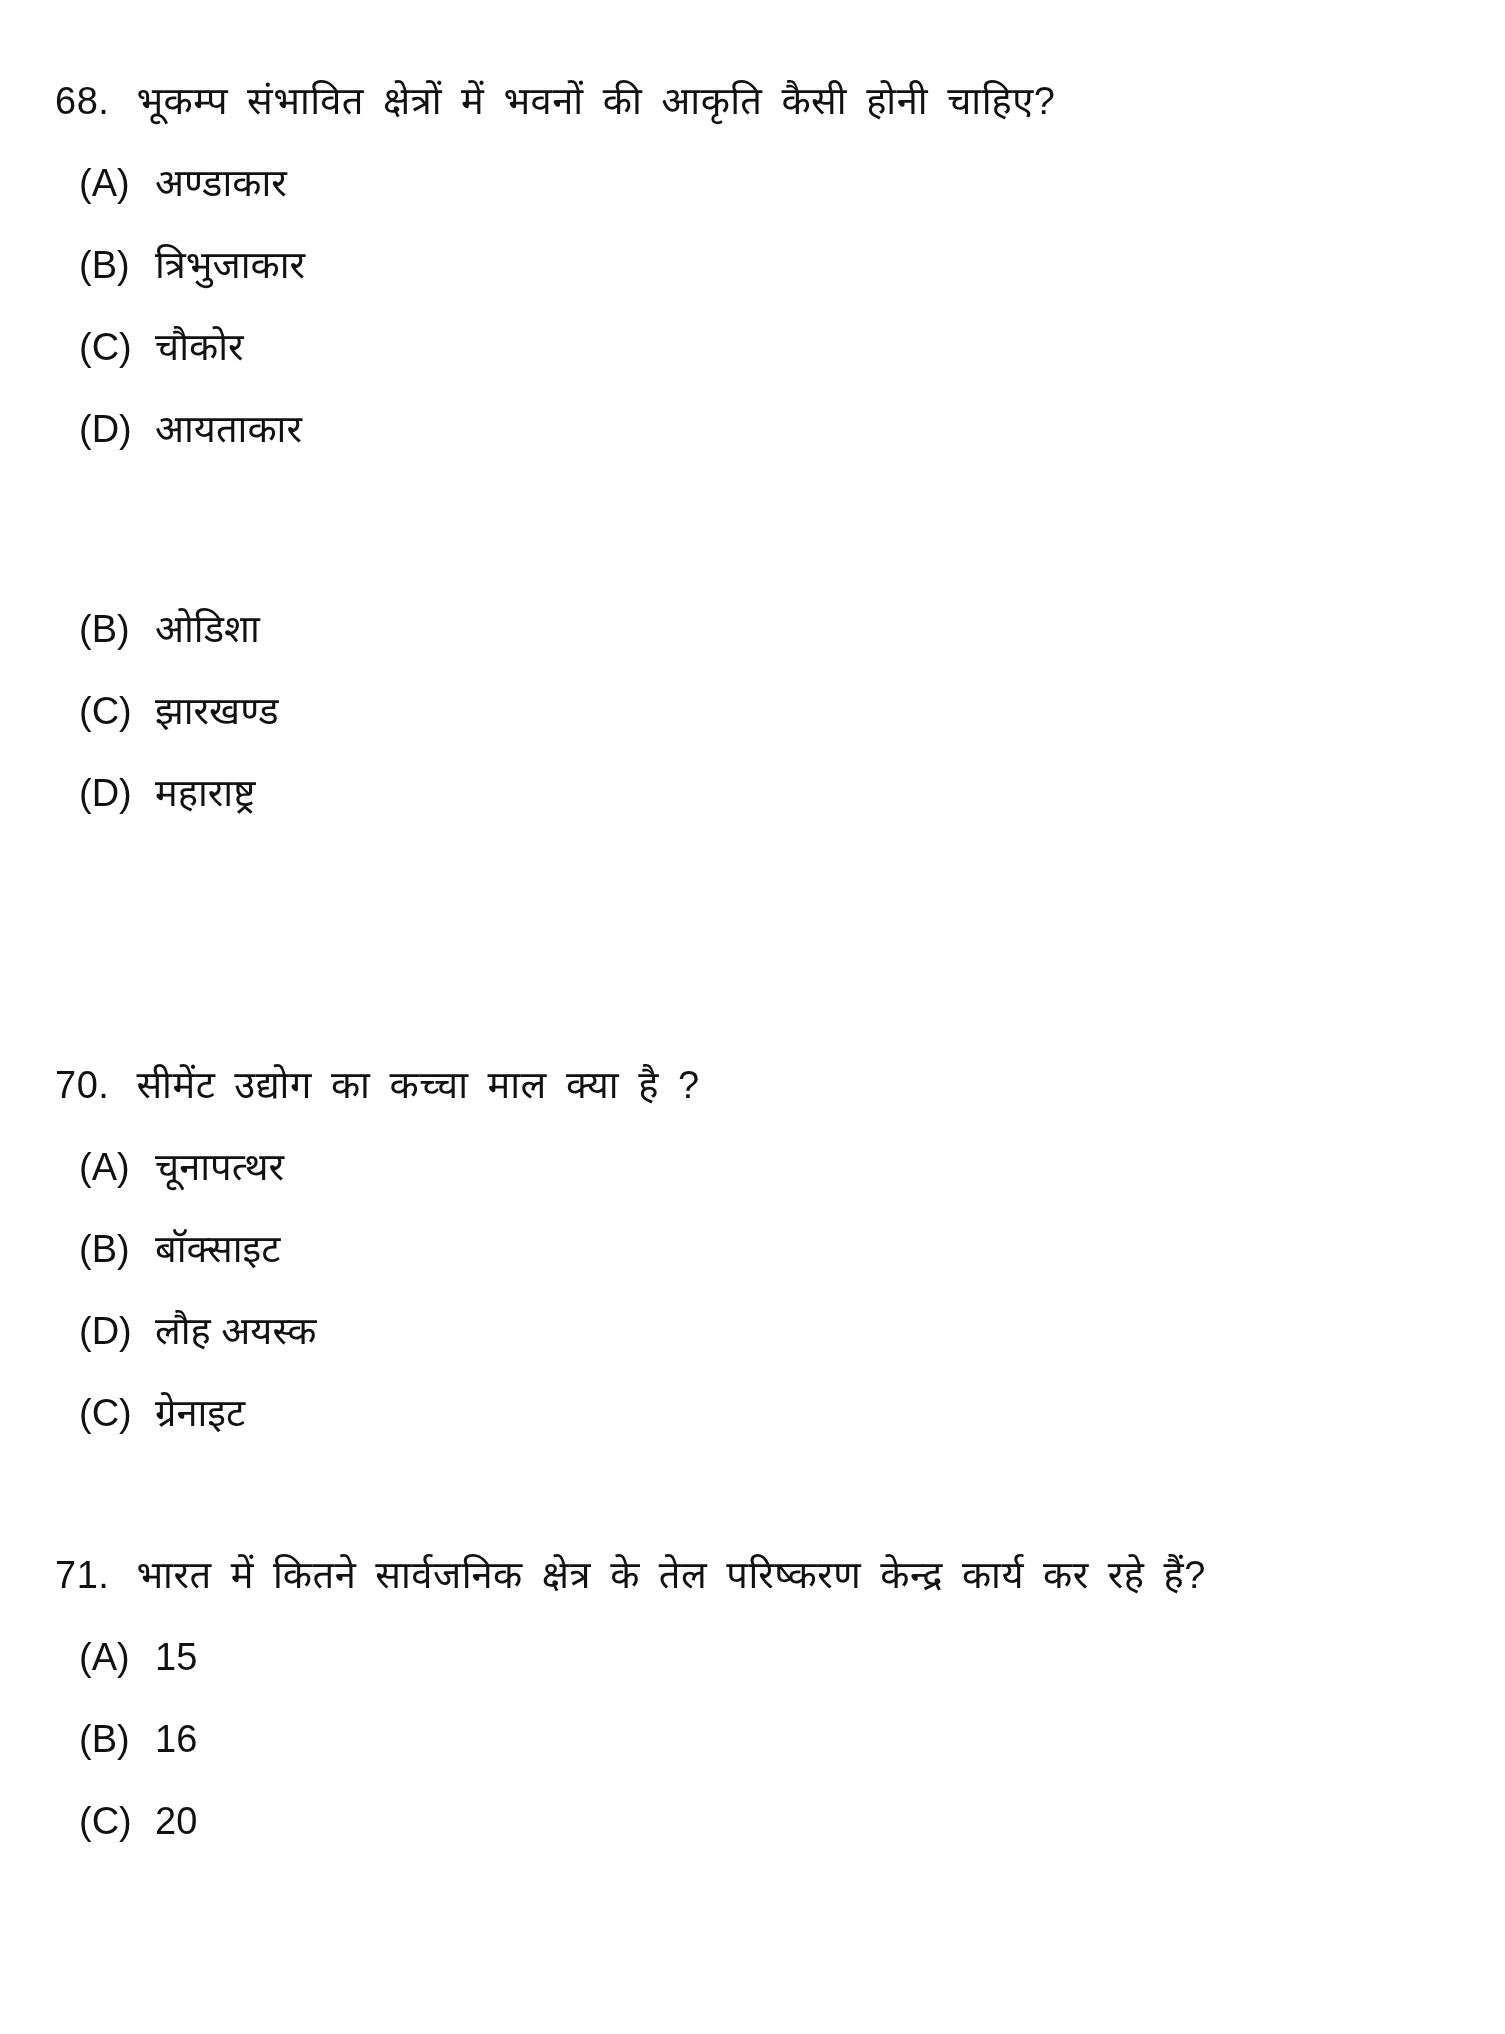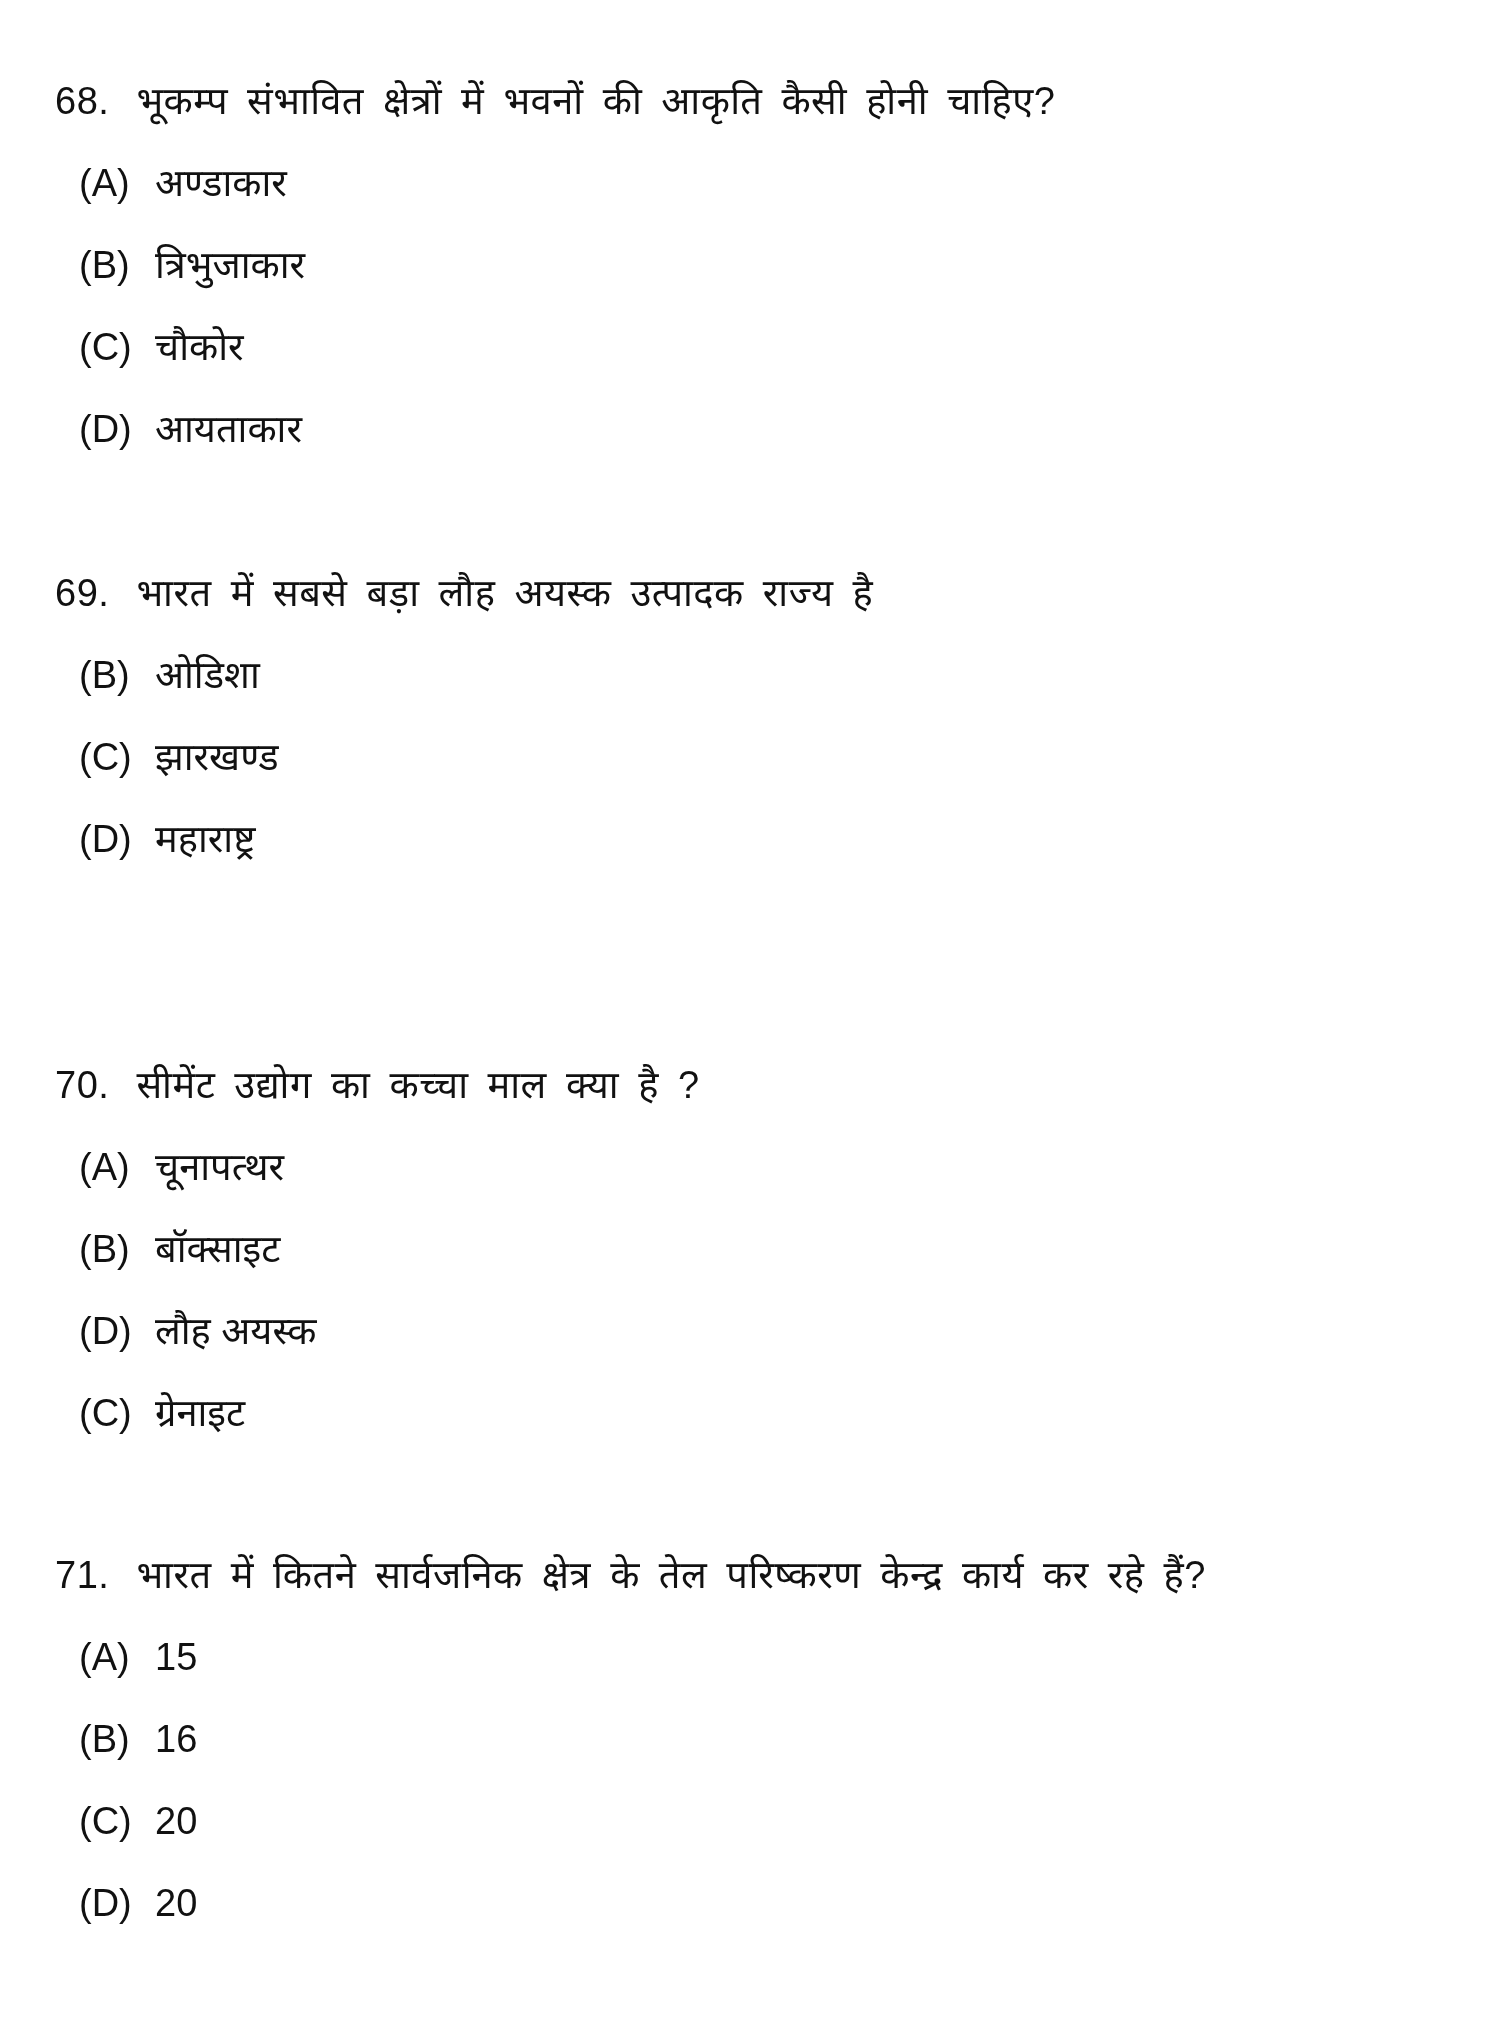--- a/index.html
+++ b/index.html
@@ -80,24 +80,20 @@
     </div>
     <div class="option">
       <span class="opt-label">(C)</span><span class="opt-text">चौकोर</span>
     </div>
     <div class="option">
       <span class="opt-label">(D)</span><span class="opt-text">आयताकार</span>
     </div>
   </div>
 
   <div class="question-block" style="top:570px;">
-    <div class="q-line">
-      <span class="q-number">69.</span>
-      <span class="q-text">भारत में सबसे बड़ा लौह अयस्क उत्पादक राज्य है</span>
-    </div>
     <div class="option">
       <span class="opt-label">(B)</span><span class="opt-text">ओडिशा</span>
     </div>
     <div class="option">
       <span class="opt-label">(C)</span><span class="opt-text">झारखण्ड</span>
     </div>
     <div class="option">
       <span class="opt-label">(D)</span><span class="opt-text">महाराष्ट्र</span>
     </div>
   </div>
@@ -128,18 +124,15 @@
     </div>
     <div class="option">
       <span class="opt-label">(A)</span><span class="opt-text">15</span>
     </div>
     <div class="option">
       <span class="opt-label">(B)</span><span class="opt-text">16</span>
     </div>
     <div class="option">
       <span class="opt-label">(C)</span><span class="opt-text">20</span>
     </div>
-    <div class="option">
-      <span class="opt-label">(D)</span><span class="opt-text">20</span>
-    </div>
   </div>
 
 </div>
 
 </body></html>

